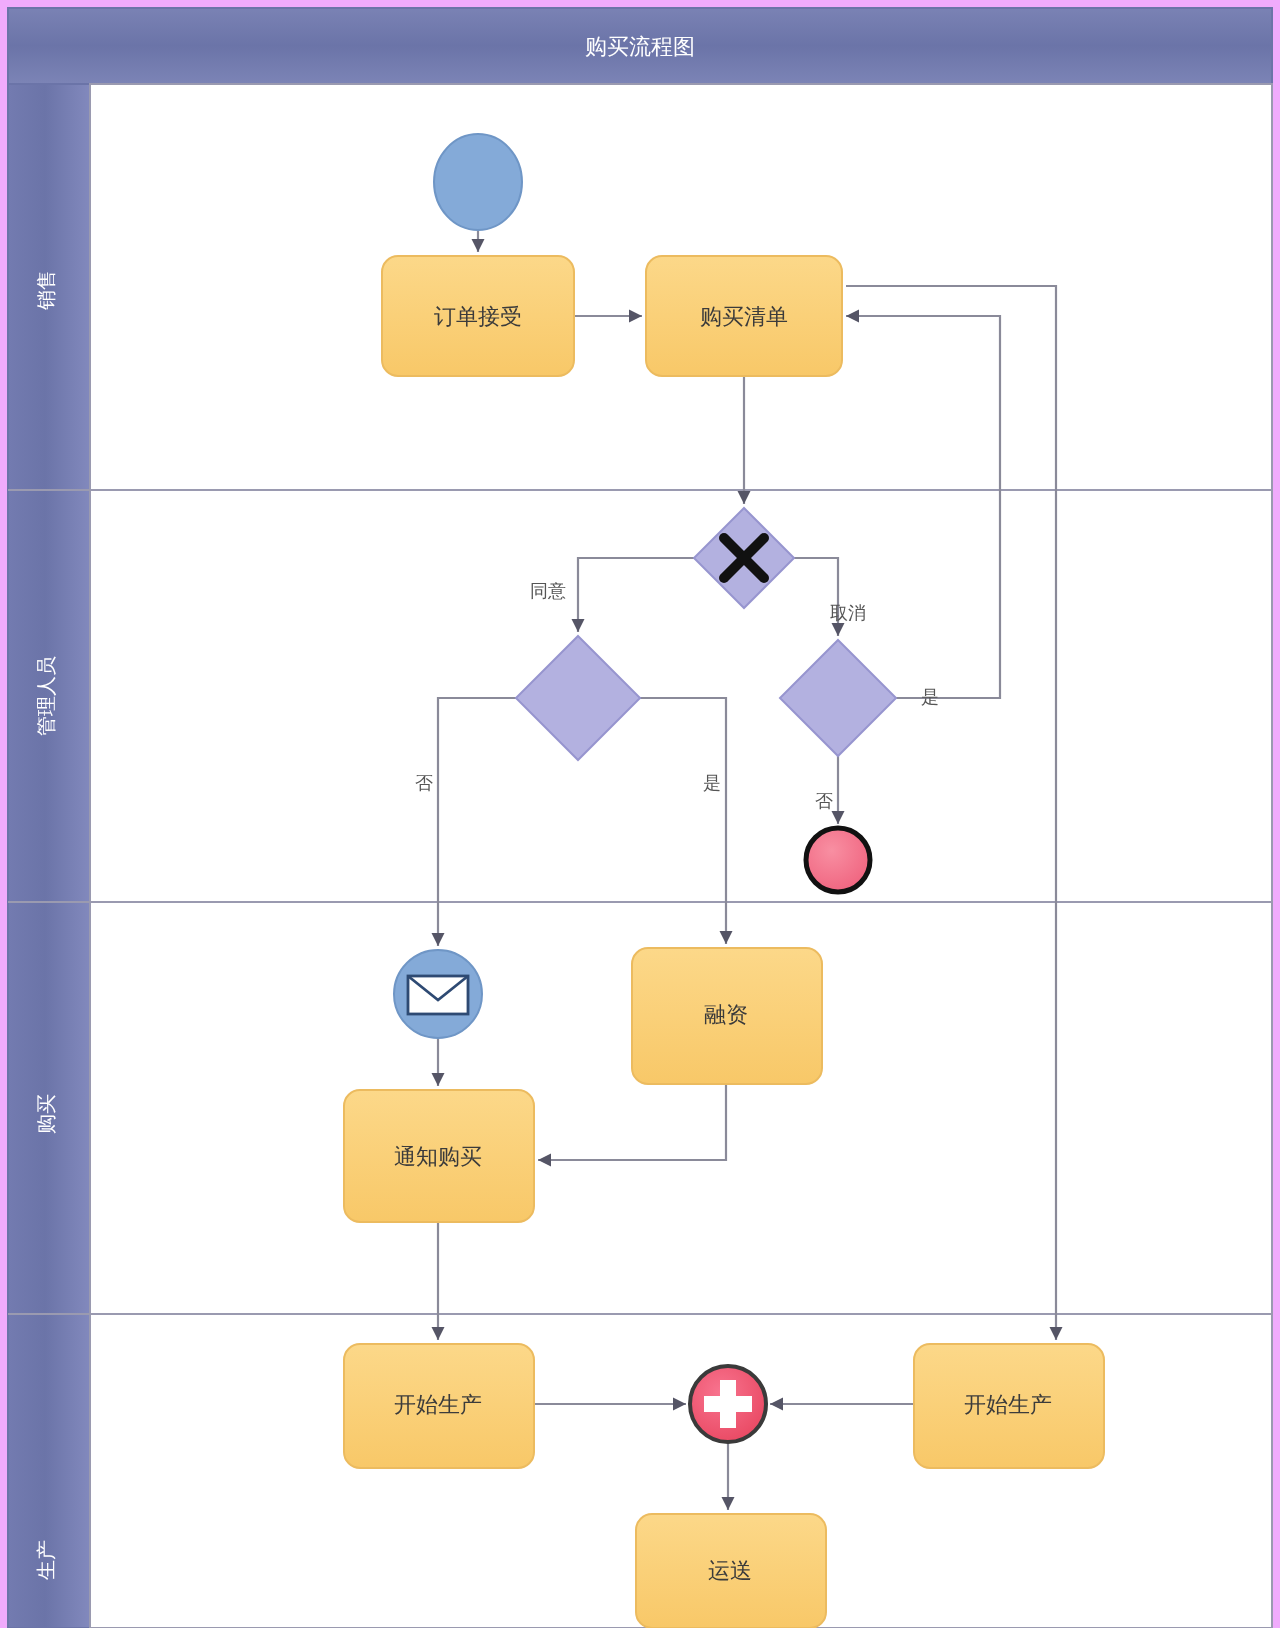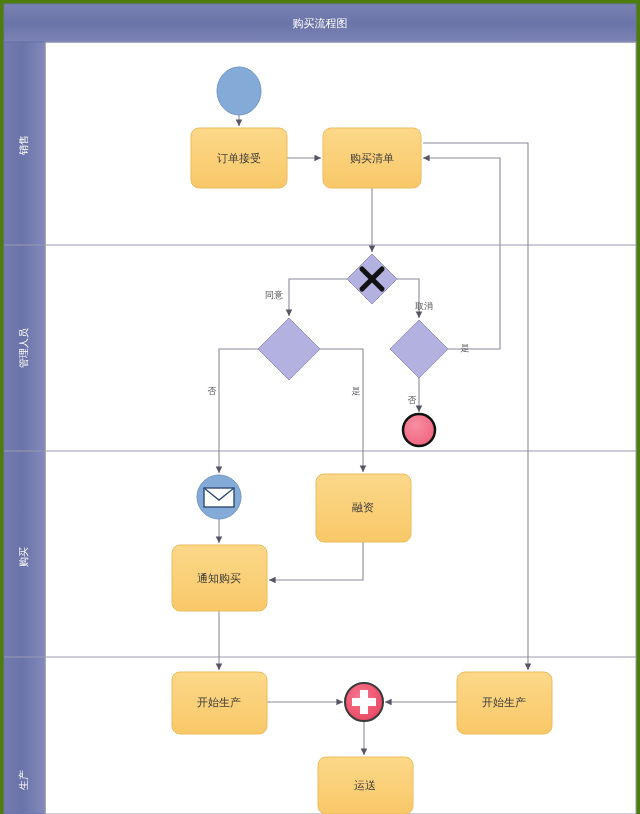--- a/index.html
+++ b/index.html
@@ -7,21 +7,21 @@
     padding: 0;
     background: #ffffff;
   }
   body {
     font-family: "Liberation Sans", "DejaVu Sans", sans-serif;
   }
   #canvas {
     position: relative;
     width: 640px;
     height: 814px;
-    background: #4d7c0f;
+    background: #f0abfc;
     overflow: hidden;
   }
   #flow-svg {
     position: absolute;
     left: 0;
     top: 0;
   }
   .node-label {
     font-family: "Liberation Sans", "DejaVu Sans", sans-serif;
     font-size: 11px;

